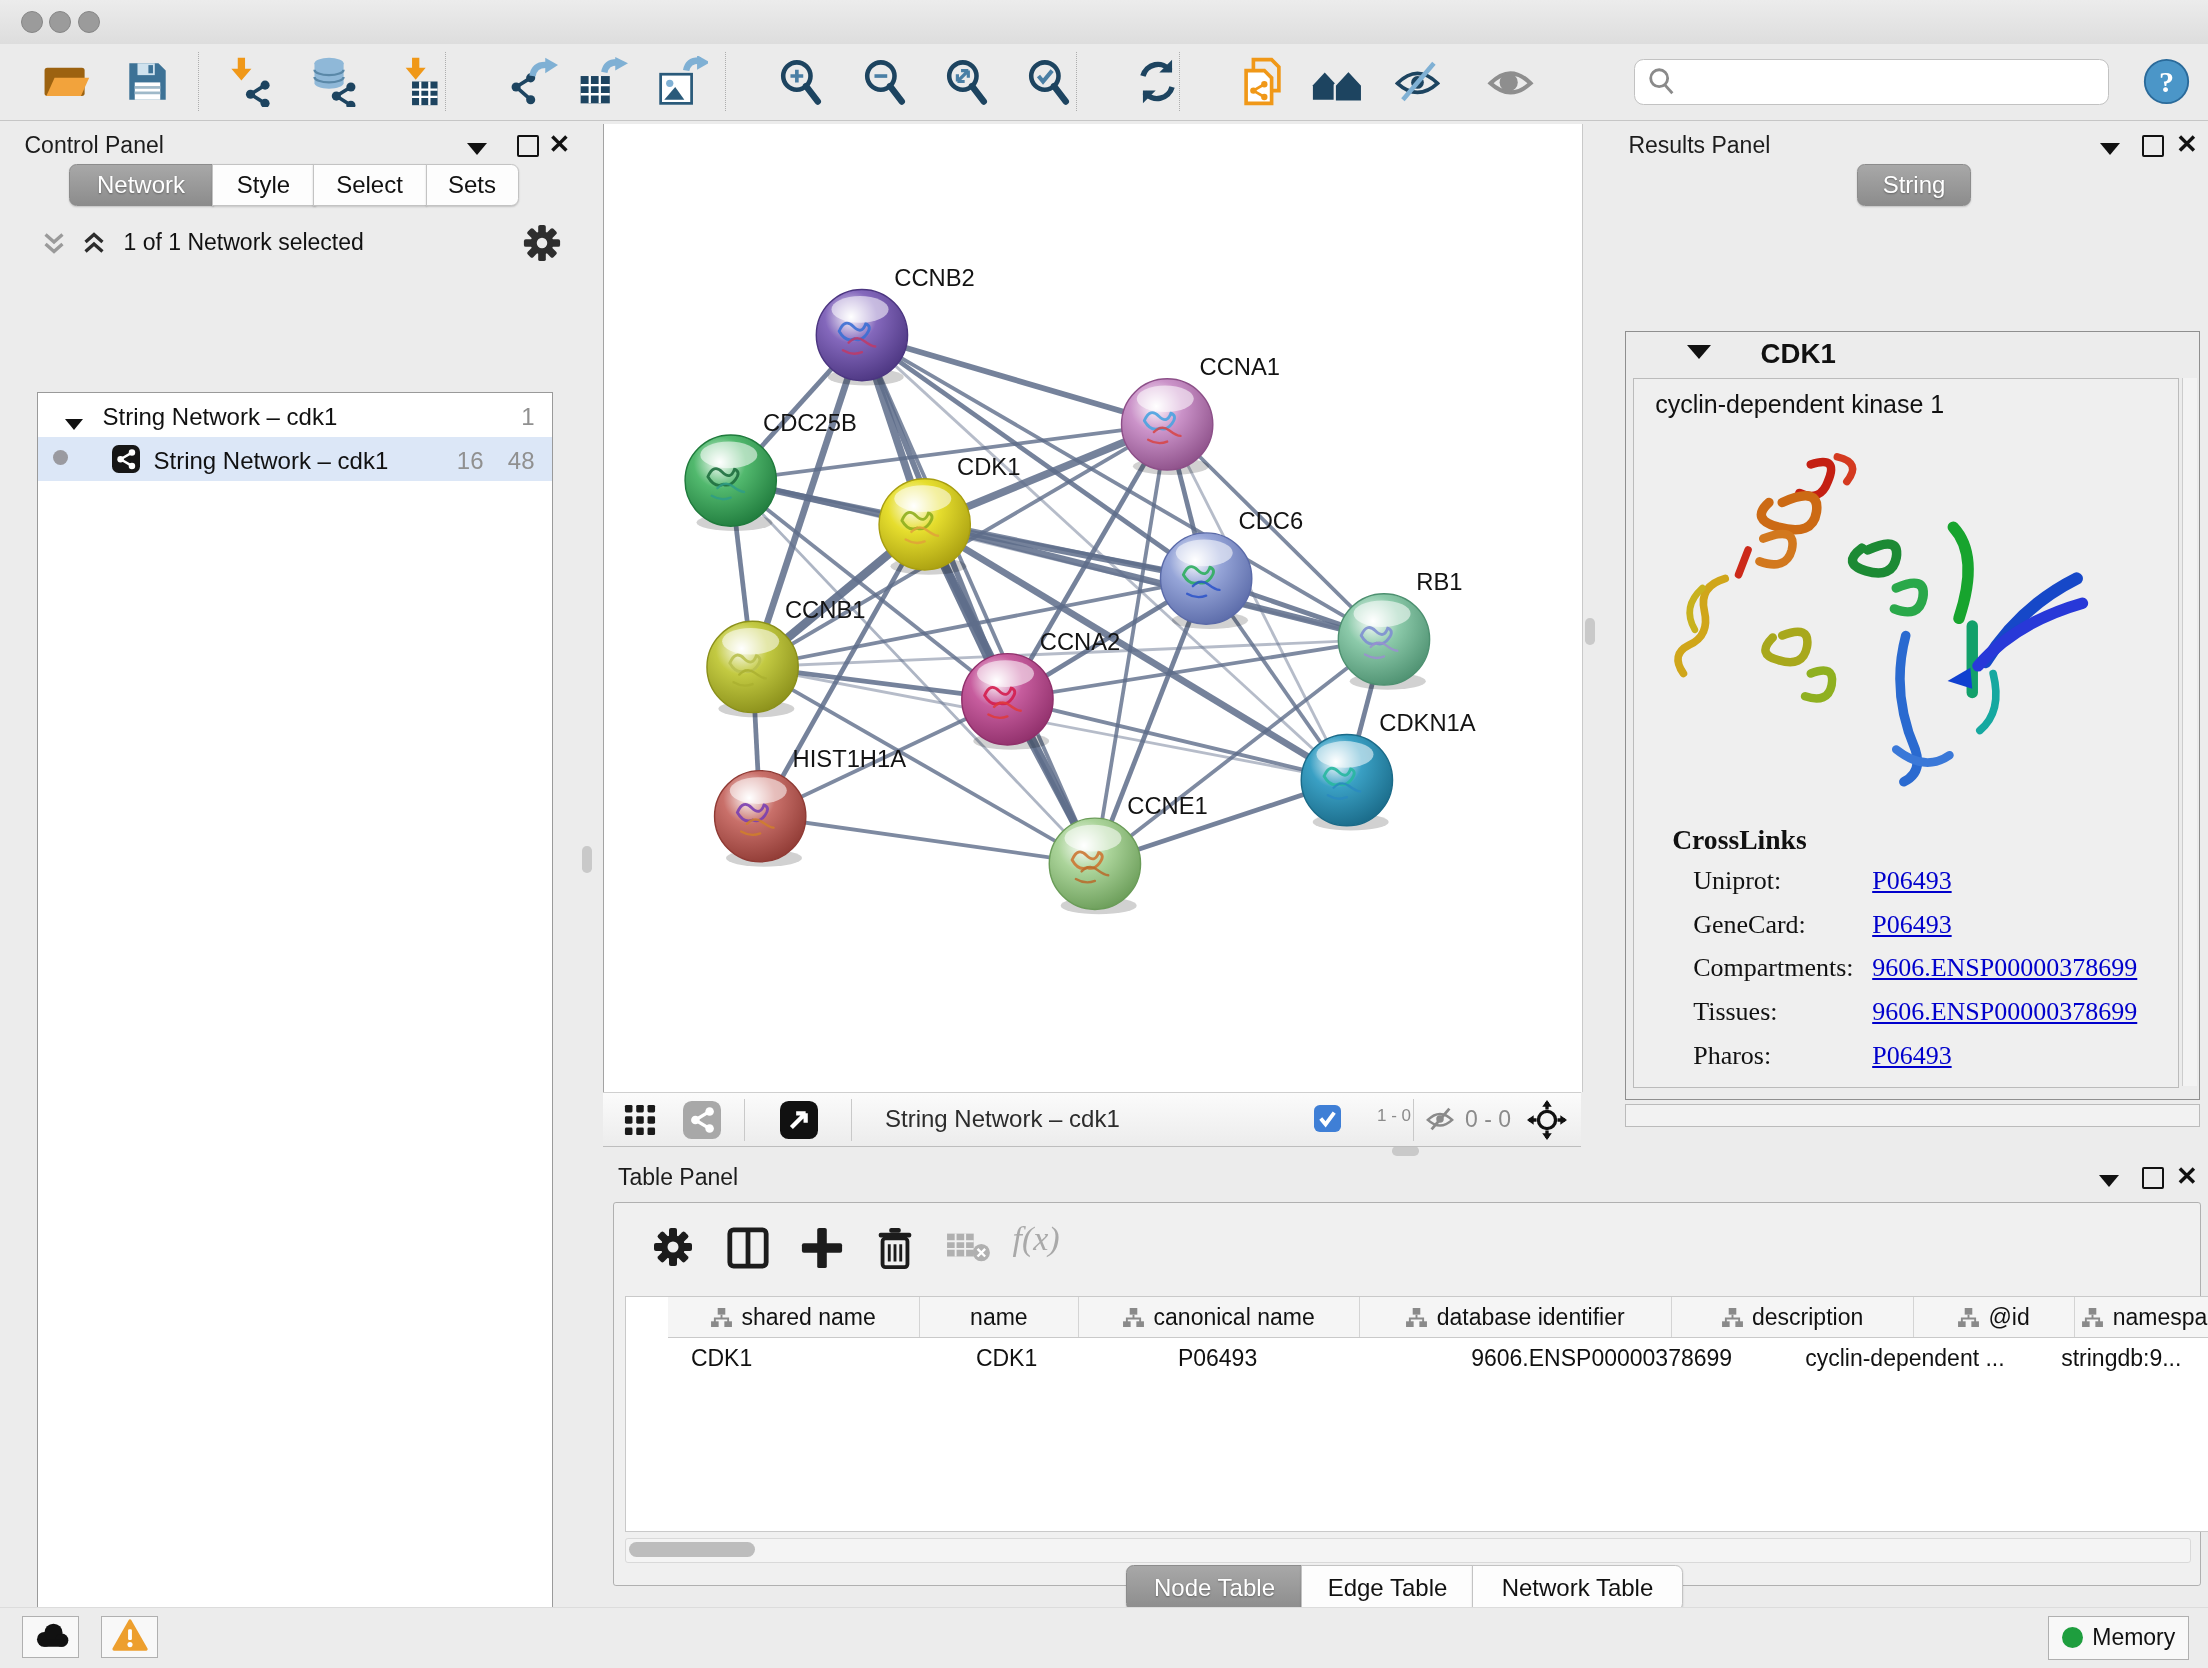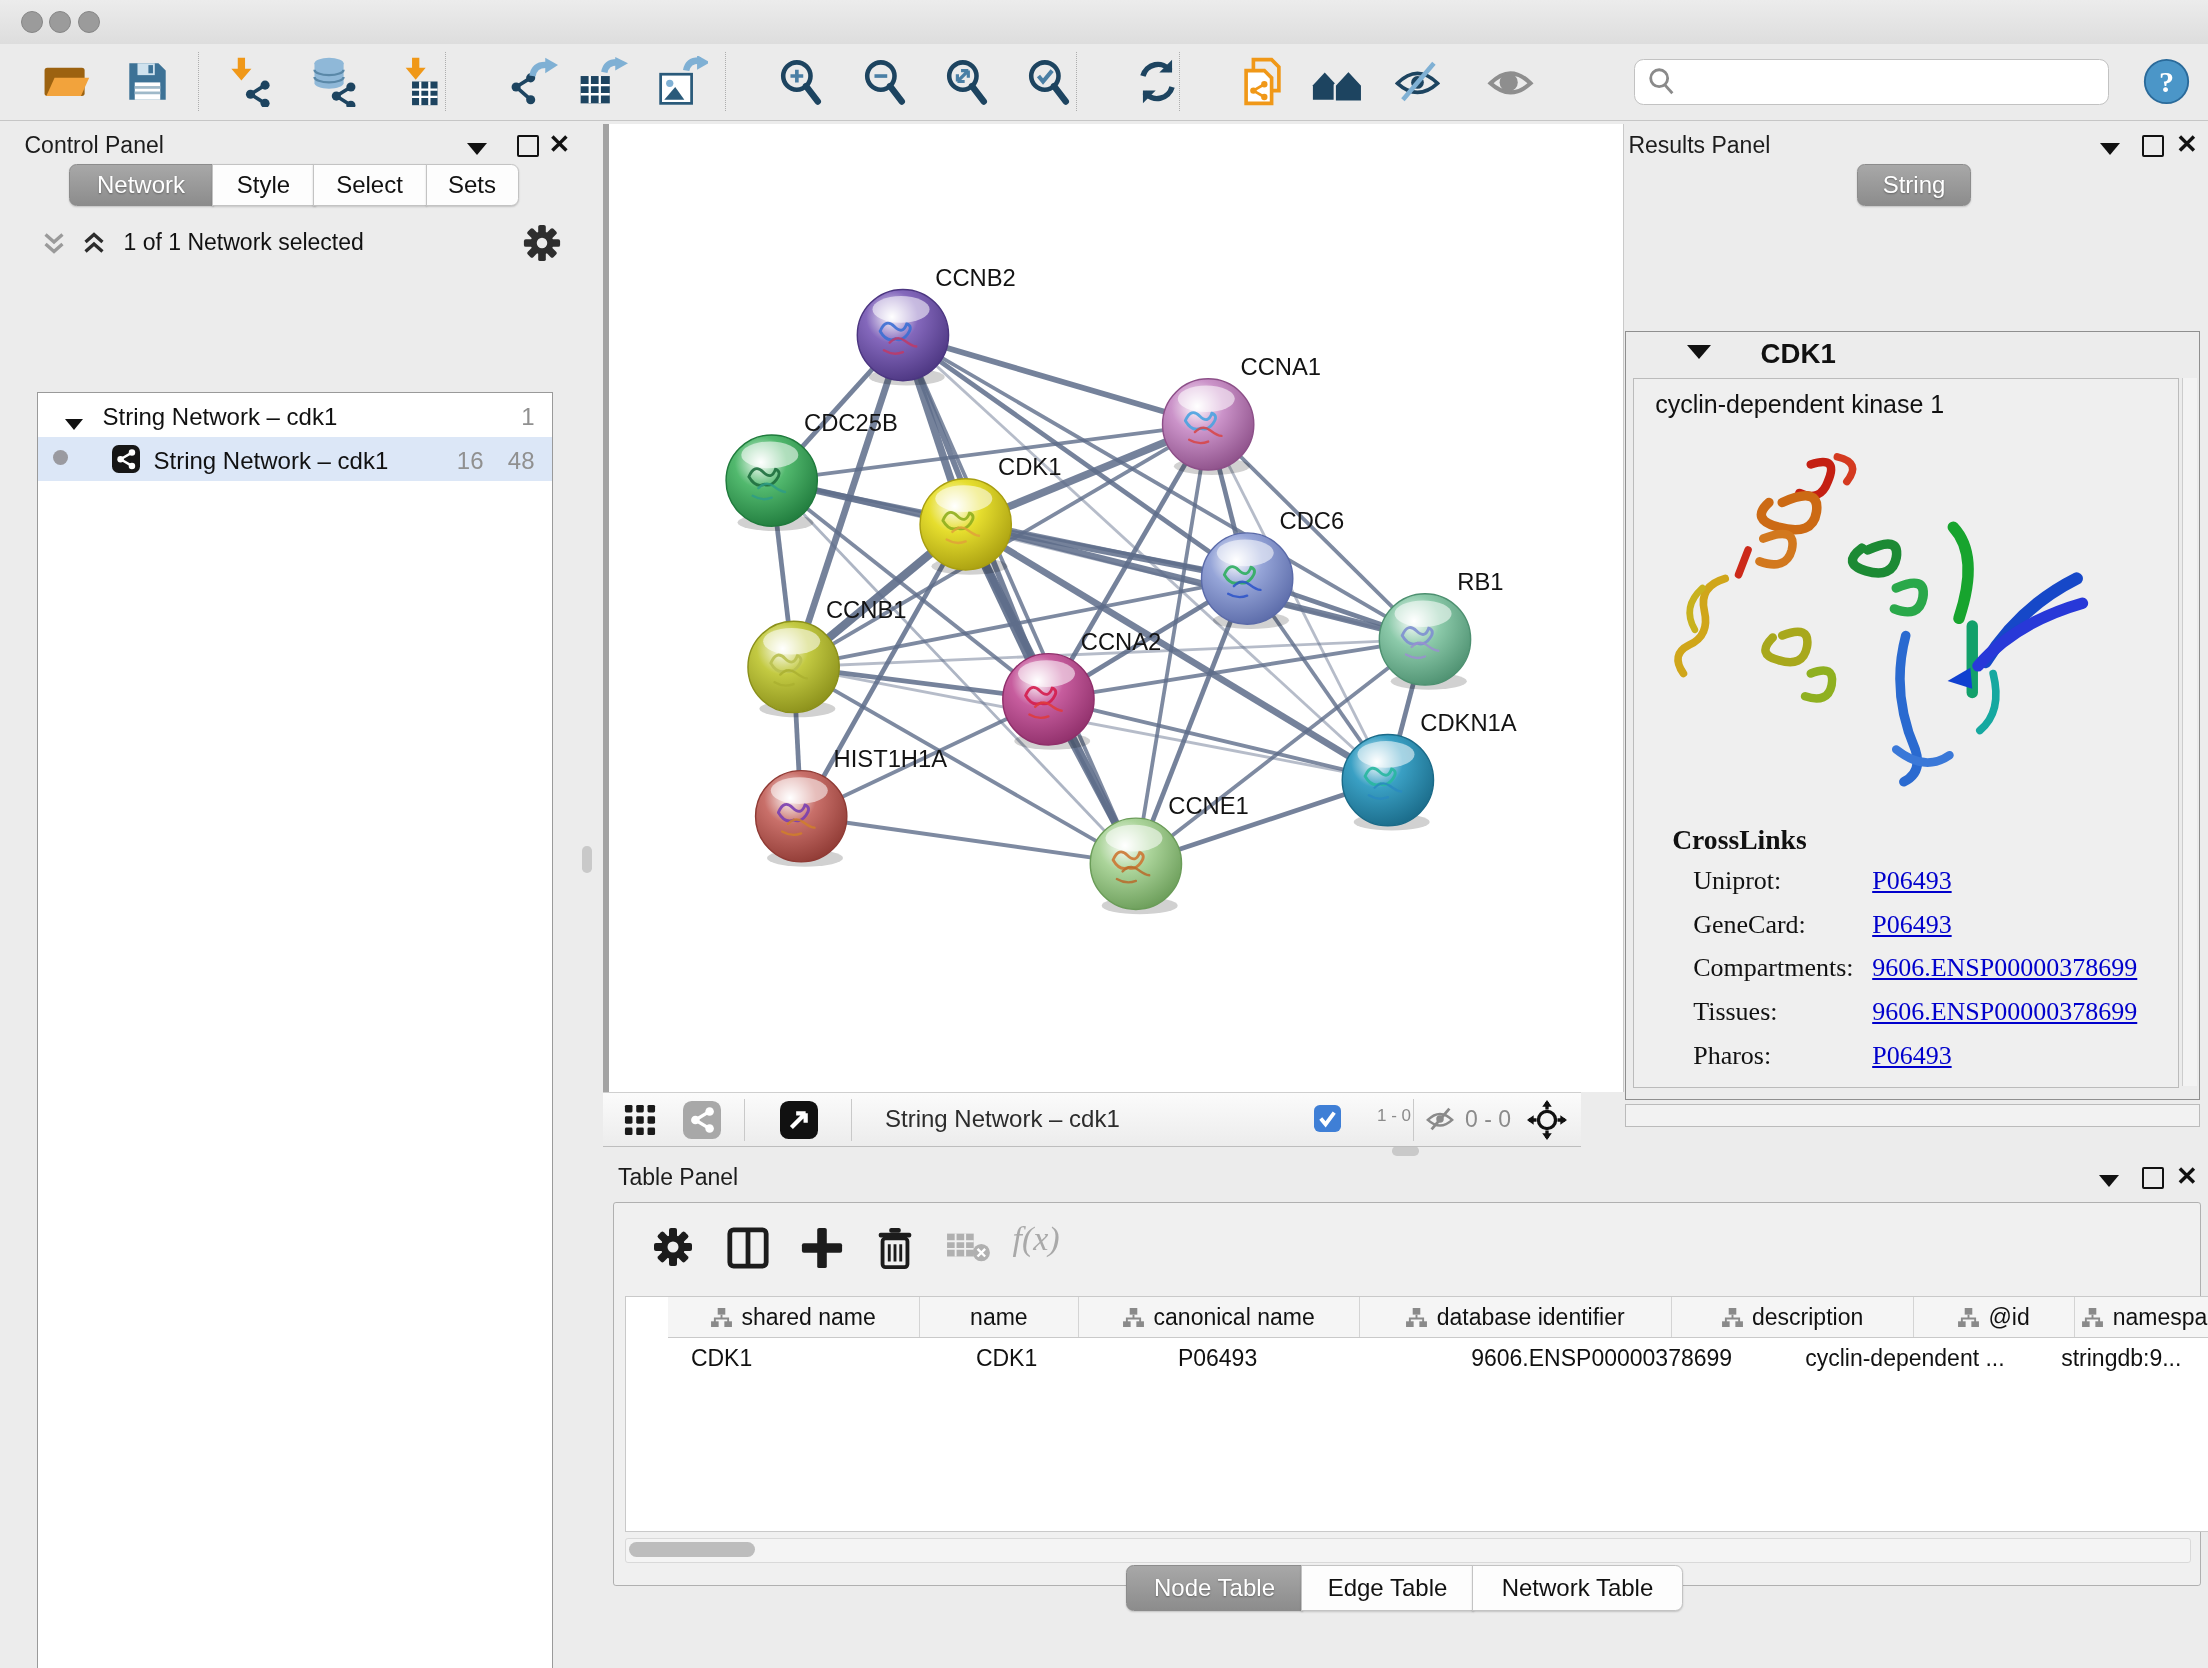--- a/index.html
+++ b/index.html
@@ -33,21 +33,21 @@
     text-shadow:0 1px 1.9px rgba(0,0,0,.35);}
   
   #cpanel{position:absolute;left:9.5px;top:124px;width:554px;height:1458px;}
   #cp-list{position:absolute;left:27px;top:268px;width:514px;height:1306px;background:#fff;
     border:1.9px solid #9a9a9a;}
   .cp-row{position:relative;width:100%;height:44px;font-size:24px;color:#111;}
   .cp-row.selected{background:#dce7f7;}
   .badge-share{display:inline-block;width:28.5px;height:28.5px;background:#161616;border-radius:6.7px;}
   
   #netcanvas{position:absolute;left:603px;top:124px;width:978px;height:968px;background:#fff;
-    border-left:6px solid #a3a3a3;border-right:1px solid #c9c9c9;padding-left:36px;}
+    border-left:1px solid #a3a3a3;border-right:1px solid #c9c9c9;}
   #nettoolbar{position:absolute;left:603px;top:1092px;width:978px;height:53px;
     background:linear-gradient(#fbfbfb,#ececec);border-top:1px solid #cfcfcf;border-bottom:1px solid #bdbdbd;}
   .ntico{position:absolute;top:7.6px;}
   .ntsep{position:absolute;top:5.7px;height:42px;border-left:1px solid #c9c9c9;}
   .pill-v{position:absolute;width:9.5px;height:27px;border-radius:4.8px;background:#c9c9c9;}
   .pill-h{position:absolute;width:27px;height:9.5px;border-radius:4.8px;background:#c9c9c9;}
   
   #rpanel{position:absolute;left:1617px;top:124px;width:592px;height:1032px;}
   #rp-buttons{position:absolute;left:7.6px;top:88px;width:573px;height:110px;background:#ededed;
     border:1.9px solid #a9a9a9;}
@@ -729,15 +729,38 @@
       <div id="tp-hscroll">
           <div id="tp-thumb"></div>
         </div>
     </div>
 
     <div class="tab active btab" style="left:523px;width:175px;border-radius:7.6px 0 0 7.6px">Node Table</div>
     <div class="tab btab" style="left:698px;width:171px;border-radius:0">Edge Table</div>
     <div class="tab btab" style="left:869px;width:209px;border-radius:0 7.6px 7.6px 0">Network Table</div>
   </div>
 
+  <div id="statusbar">
+    <div class="sbtn" style="left:22px;width:55px;height:40px">
+      <span><svg width="38" height="28.5" viewBox="0 0 46 34">
+            <g fill="#111">
+              <circle cx="15" cy="22" r="9"></circle>
+              <circle cx="26" cy="14" r="11"></circle>
+              <circle cx="36" cy="23" r="8"></circle>
+              <rect x="12" y="22" width="28" height="9" rx="4"></rect>
+            </g>
+          </svg></span>
+    </div>
+    <div class="sbtn" style="left:101px;width:55px;height:40px">
+      <span><svg width="36" height="32" viewBox="0 0 56 50">
+            <path d="M28 3 L53 47 H3 Z" fill="#ed9f2e" stroke="#ed9f2e" stroke-width="5" stroke-linejoin="round"></path>
+            <rect x="25" y="16" width="6" height="17" rx="2" fill="#fff"></rect>
+            <circle cx="28" cy="40" r="4" fill="#fff"></circle>
+          </svg></span>
+    </div>
+    <div class="sbtn" id="memorybtn">
+      <span class="greendot"></span>
+      <span>Memory</span>
+    </div>
+  </div>
 
 </div>
 
 
 </body></html>

